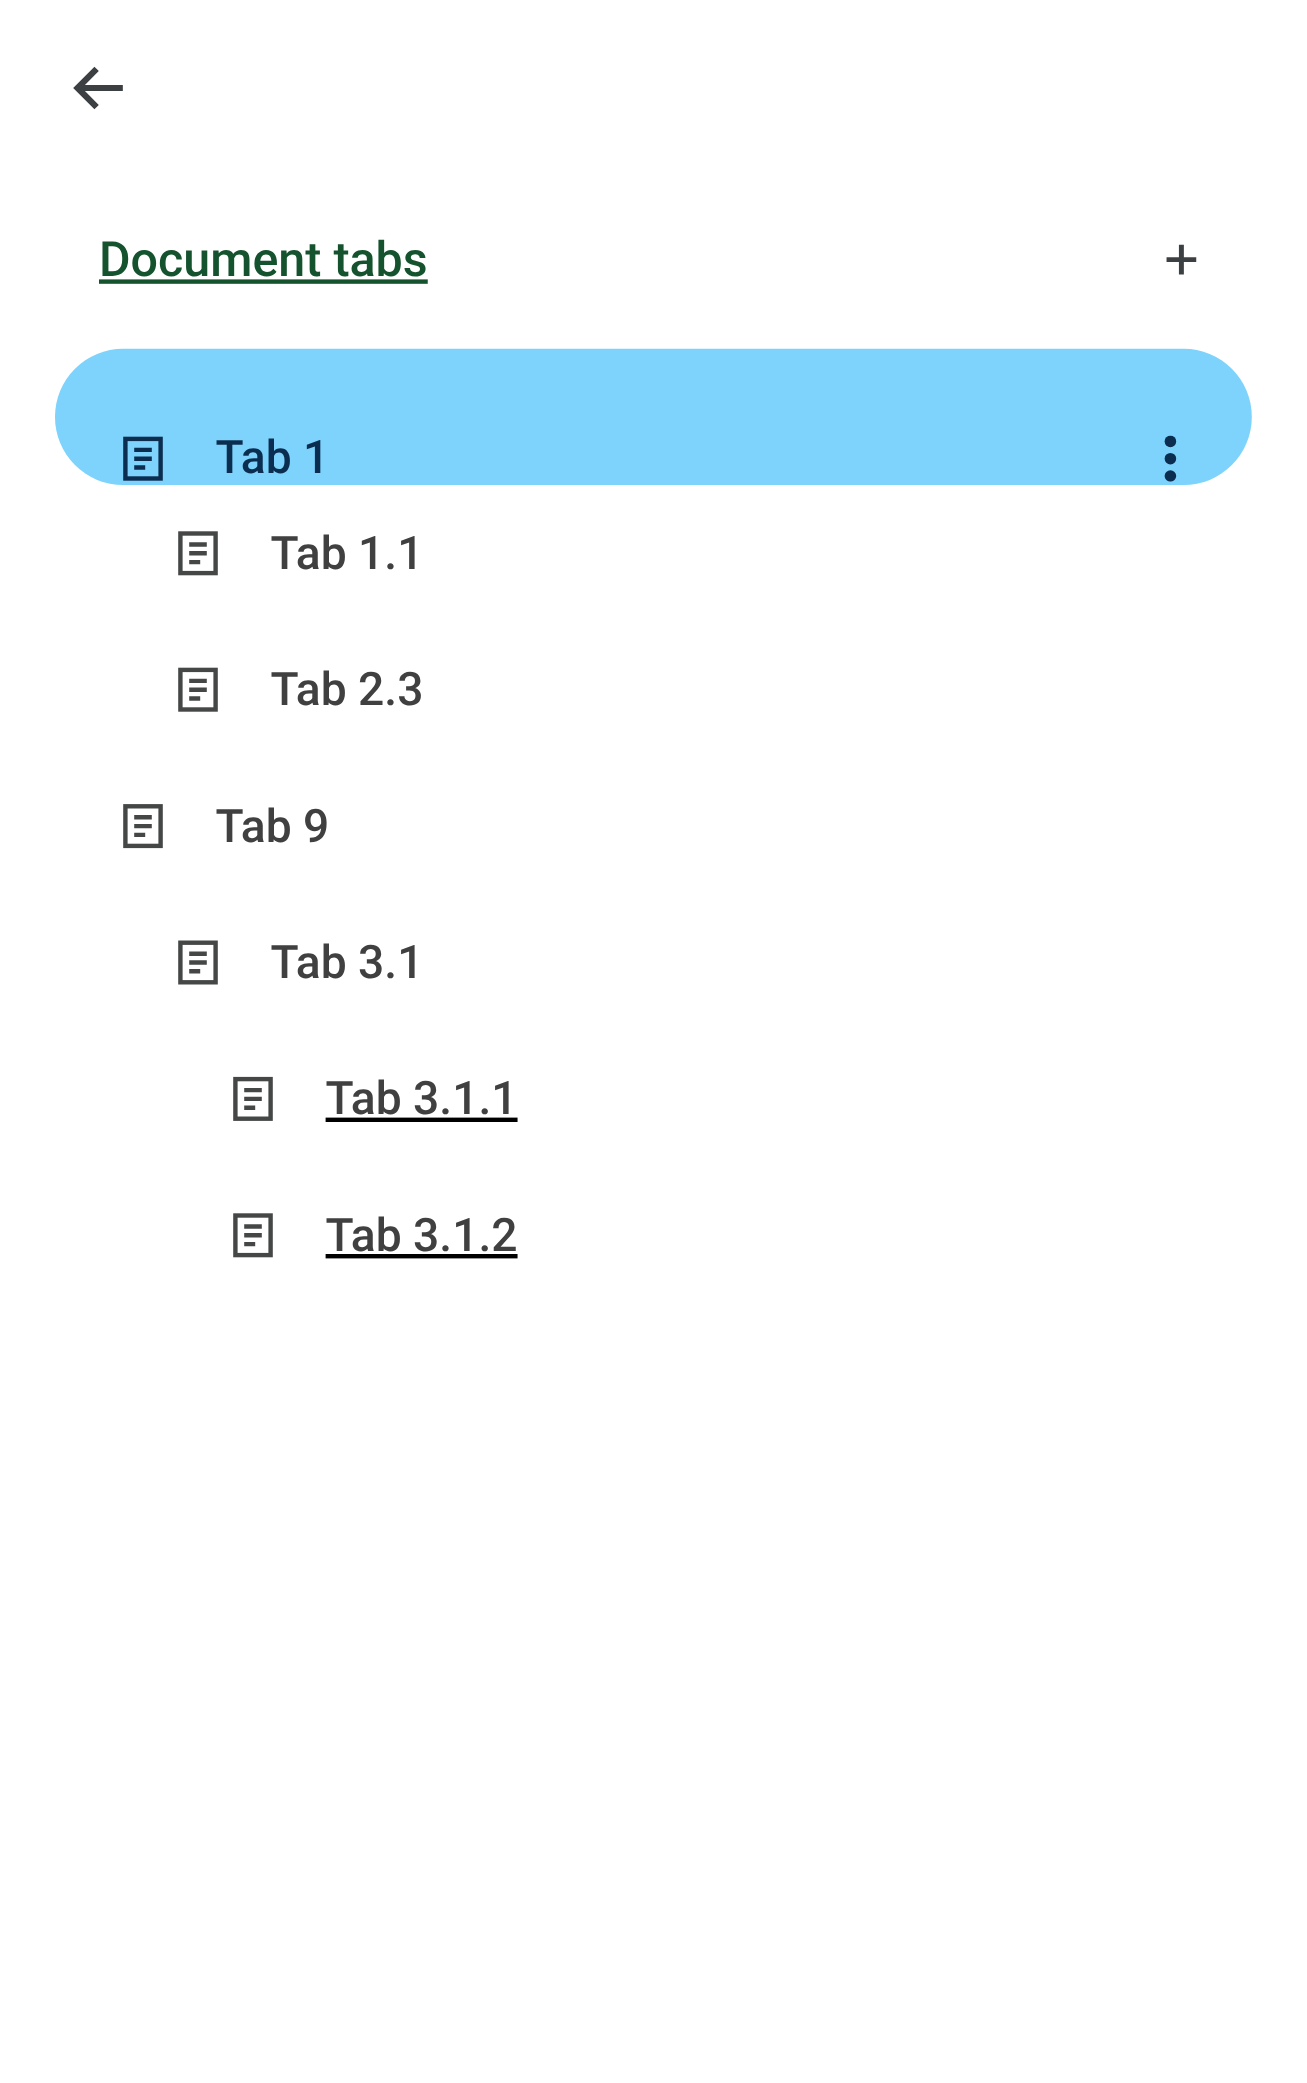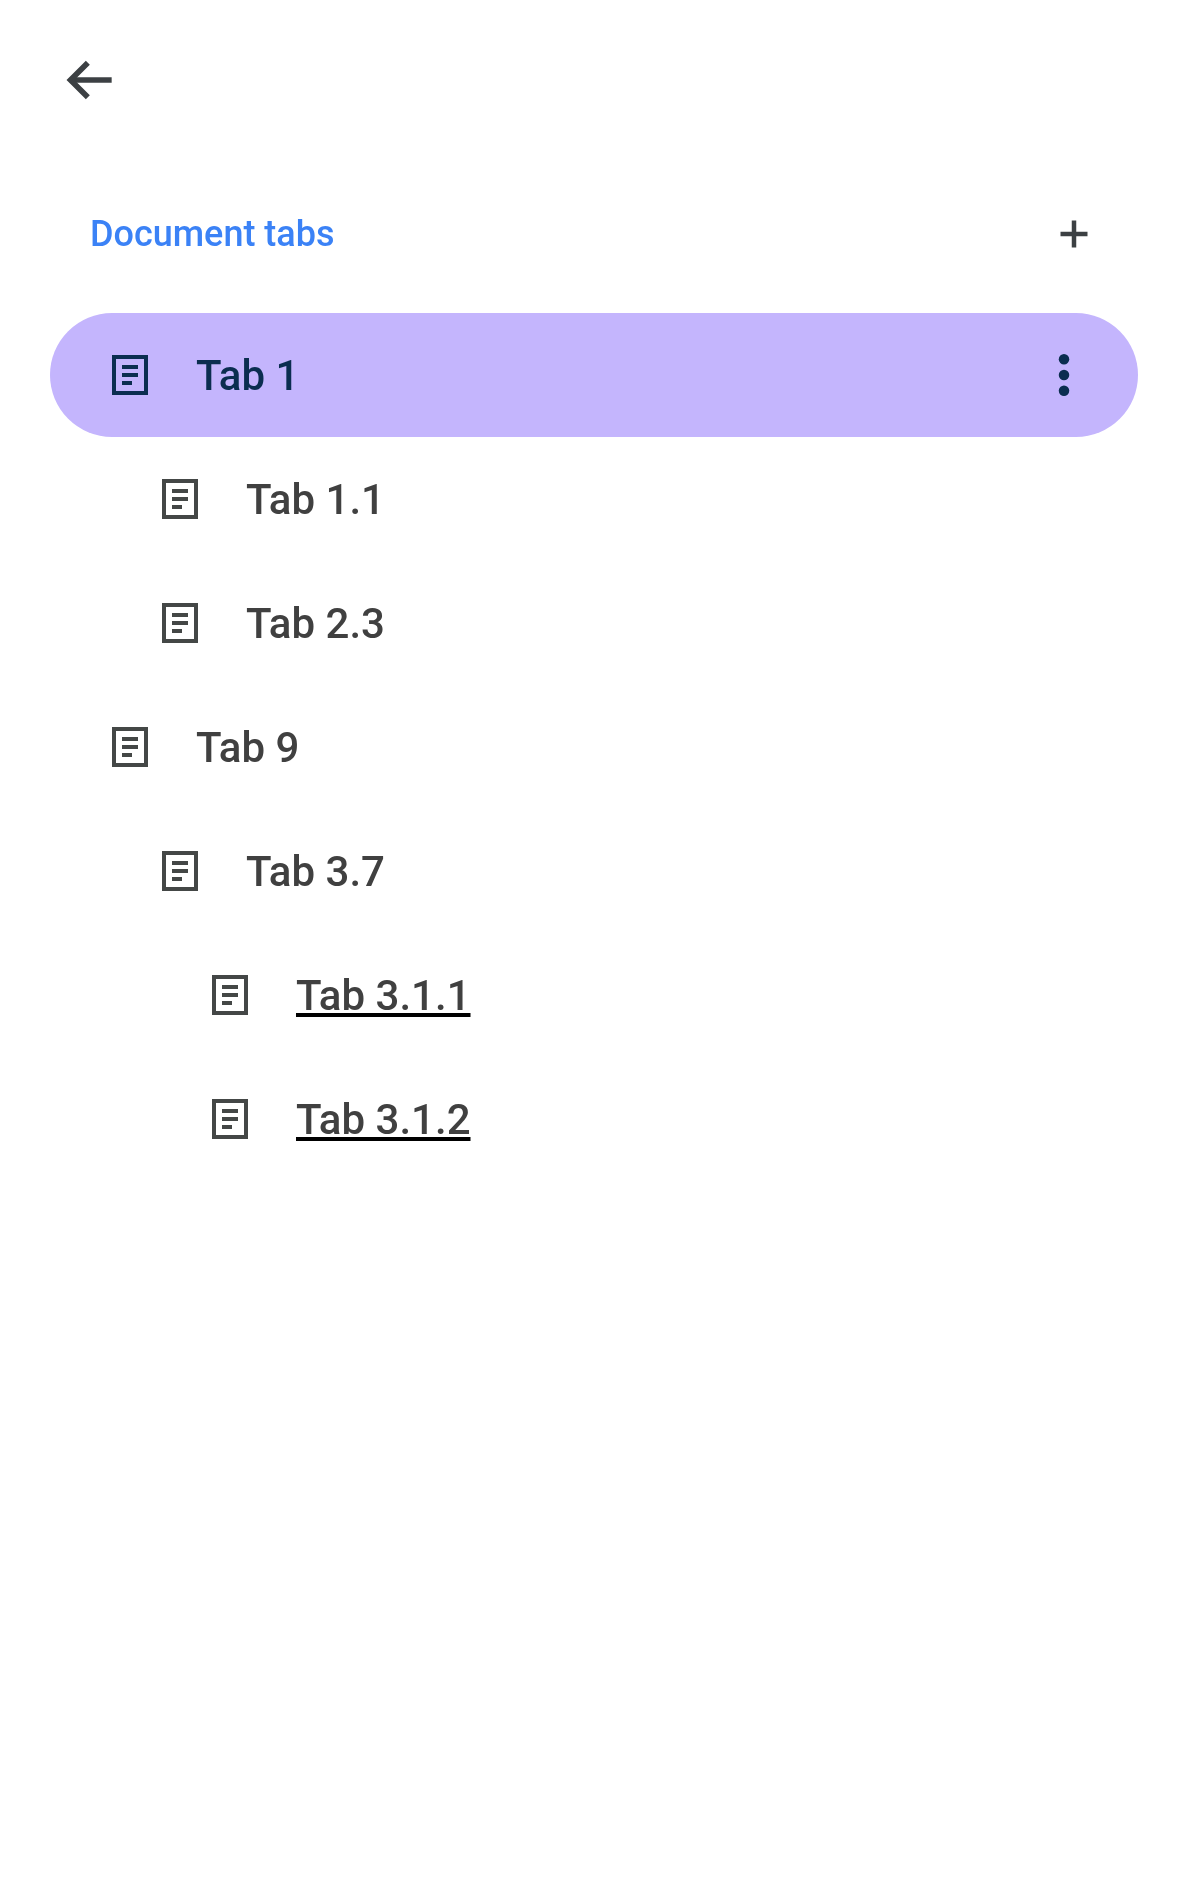--- a/index.html
+++ b/index.html
@@ -25,23 +25,24 @@
       margin-bottom: 100px;
     }
     .header-row {
       display: flex;
       align-items: center;
       justify-content: space-between;
       padding: 0 40px;
       margin-bottom: 55px;
     }
     .header-title {
-      font-size: 36px;
+      font-size: 44px;
       font-weight: 500;
-      color: #3b82f6;
+      color: #14532d;
+      text-decoration: underline;
     }
     .plus-button {
       width: 48px;
       height: 48px;
       display: flex;
       align-items: center;
       justify-content: center;
       cursor: pointer;
     }
     .tab-list {
@@ -50,21 +51,22 @@
     }
     .tab-item {
       display: flex;
       align-items: center;
       height: 124px;
       border-radius: 62px;
       cursor: pointer;
       padding-right: 30px;
     }
     .tab-item.selected {
-      background-color: #c4b5fd;
+      background-color: #7dd3fc;
+      align-items: flex-end;
     }
     .tab-item .tab-icon {
       width: 48px;
       height: 48px;
       display: flex;
       align-items: center;
       justify-content: center;
       flex-shrink: 0;
     }
     .tab-item .tab-label {
@@ -177,21 +179,21 @@
 
   <div class="tab-item level-1">
     <span class="tab-icon">
       <svg width="48" height="48" viewBox="0 0 24 24" fill="none" stroke="#444746" stroke-width="2">
         <rect x="4" y="3" width="16" height="18" rx="0"></rect>
         <line x1="8" y1="8" x2="16" y2="8"></line>
         <line x1="8" y1="12" x2="16" y2="12"></line>
         <line x1="8" y1="16" x2="13" y2="16"></line>
       </svg>
     </span>
-    <span class="tab-label">Tab 3.7</span>
+    <span class="tab-label">Tab 3.1</span>
   </div>
 
   <div class="tab-item level-2">
     <span class="tab-icon">
       <svg width="48" height="48" viewBox="0 0 24 24" fill="none" stroke="#444746" stroke-width="2">
         <rect x="4" y="3" width="16" height="18" rx="0"></rect>
         <line x1="8" y1="8" x2="16" y2="8"></line>
         <line x1="8" y1="12" x2="16" y2="12"></line>
         <line x1="8" y1="16" x2="13" y2="16"></line>
       </svg>

